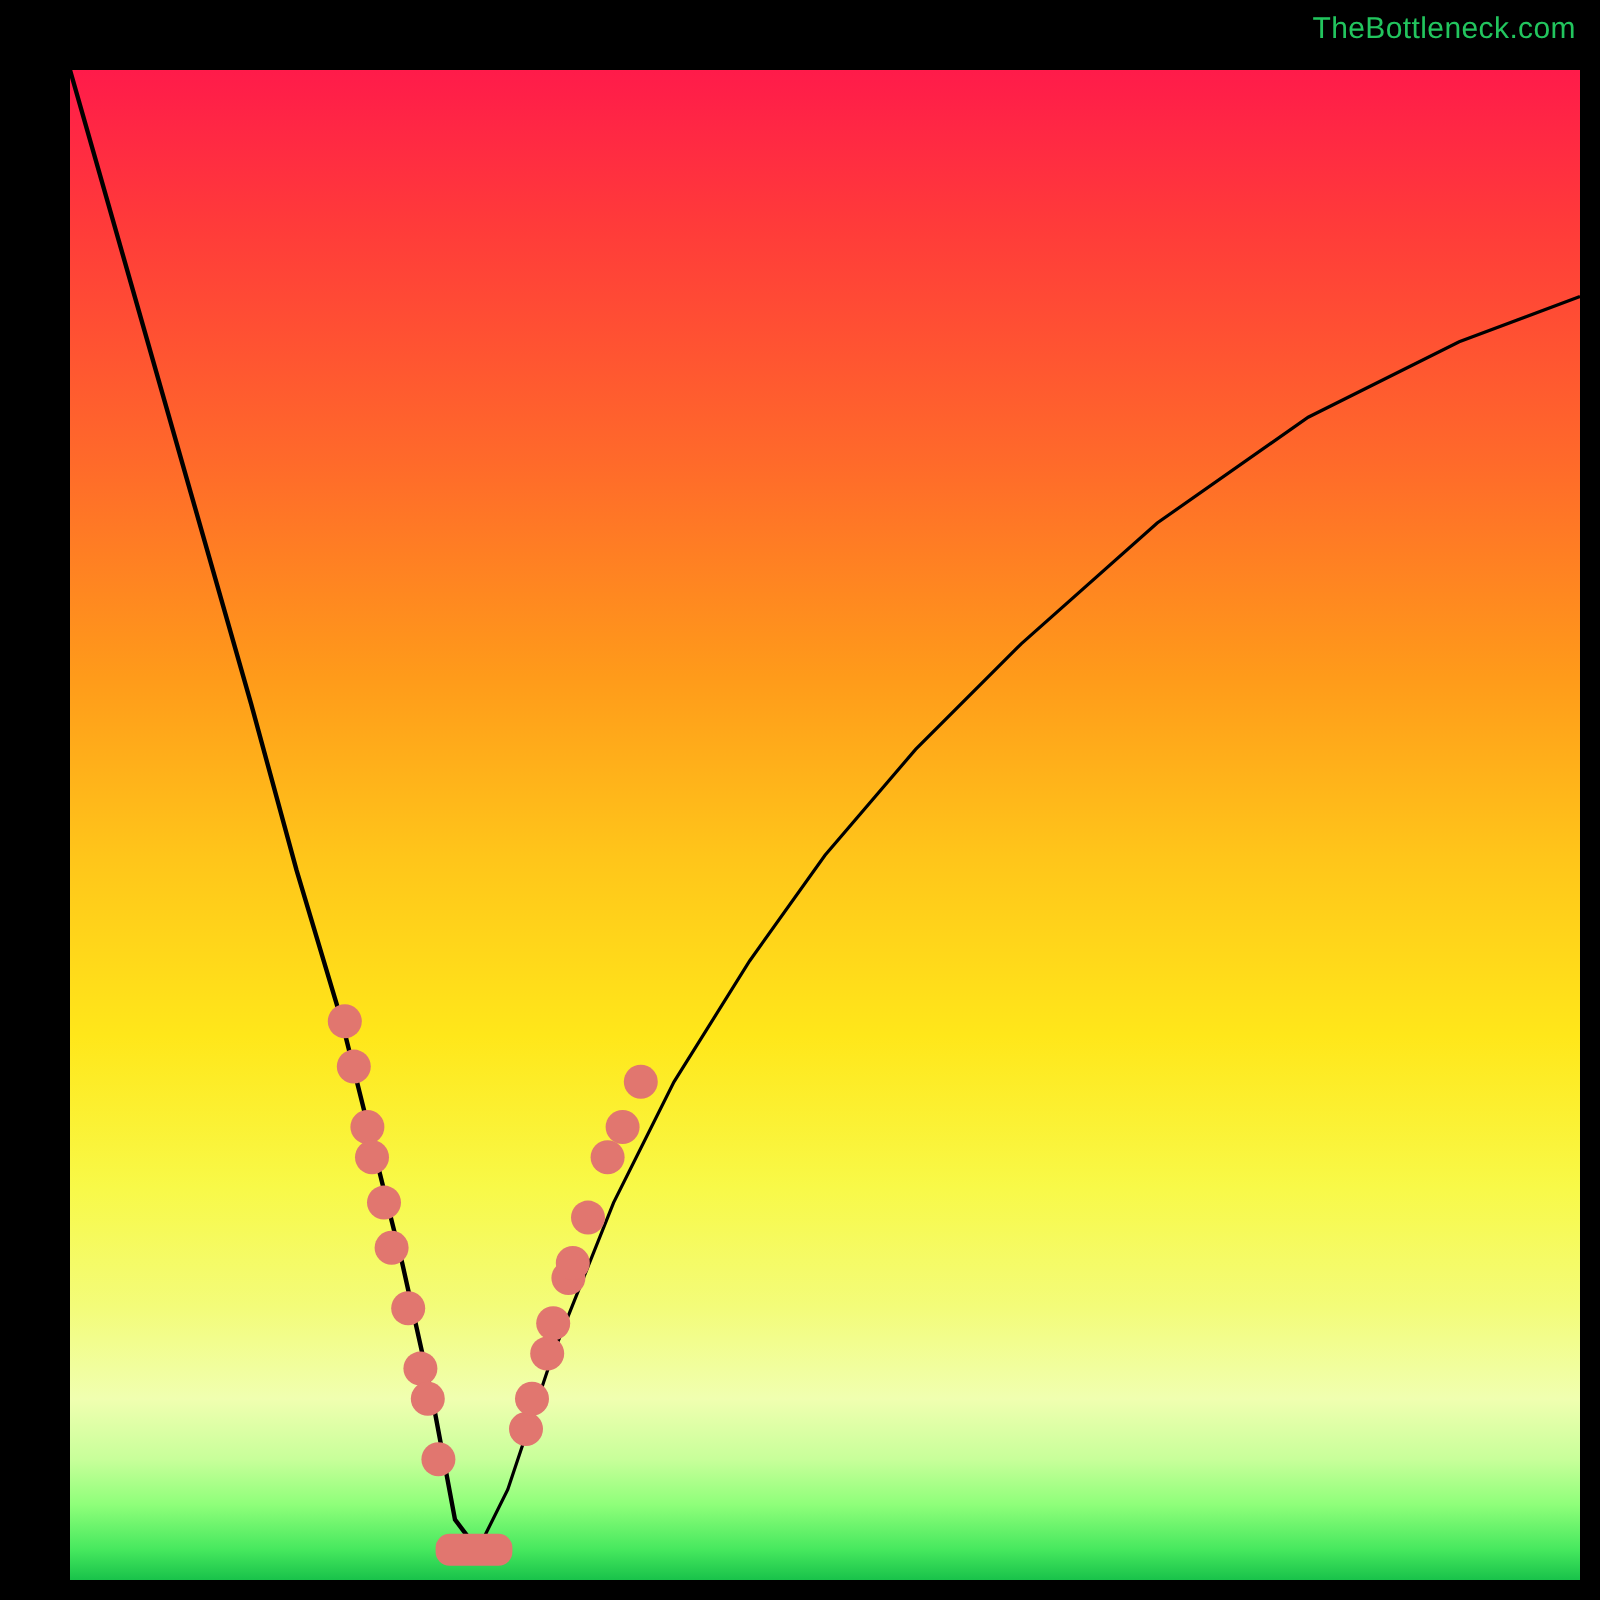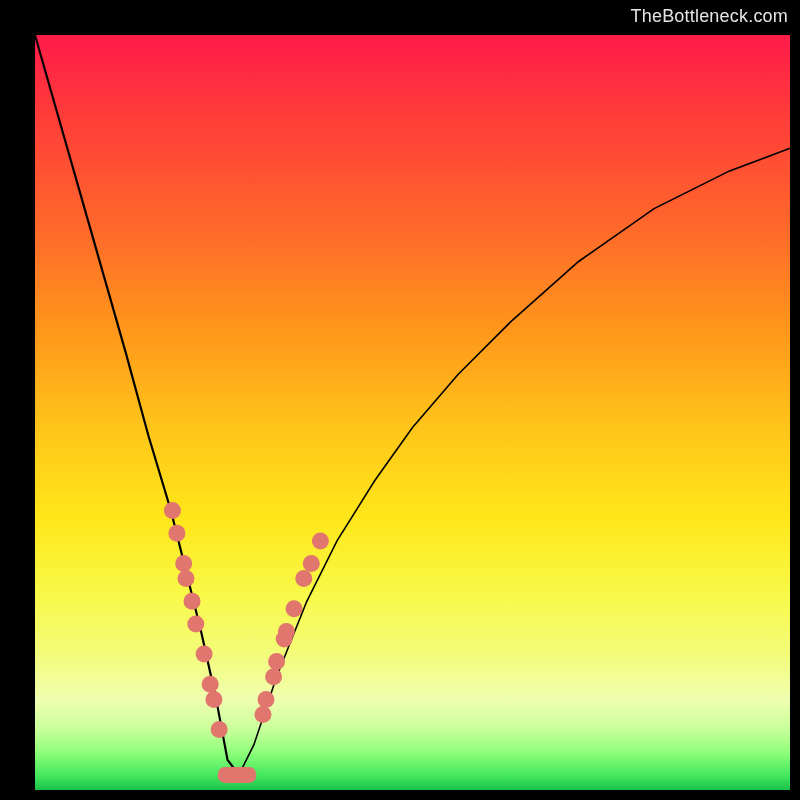--- a/index.html
+++ b/index.html
@@ -35,22 +35,22 @@
       #f0ffb0 88%,
       #c8ff9a 92%,
       #8fff7a 95%,
       #46e85e 98%,
       #18c24a 100%);
   }
   .watermark {
     position: absolute;
     top: 6px;
     right: 12px;
-    color: #e5e5e5;
-    font-size: 18px;
+    color: #22c55e;
+    font-size: 15px;
     font-weight: 500;
     letter-spacing: 0.2px;
     user-select: none;
   }
   svg.overlay {
     position: absolute;
     left: 0;
     top: 0;
     width: 755px;
     height: 755px;

